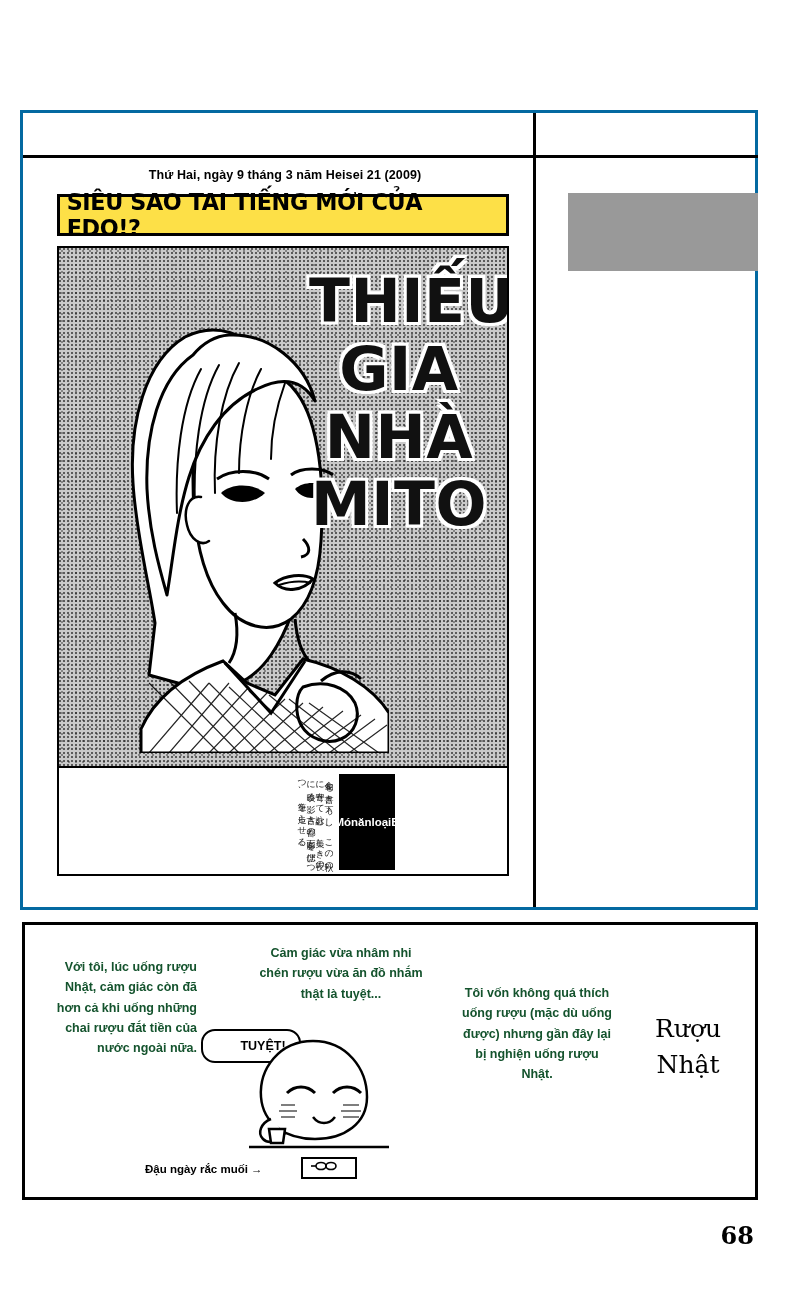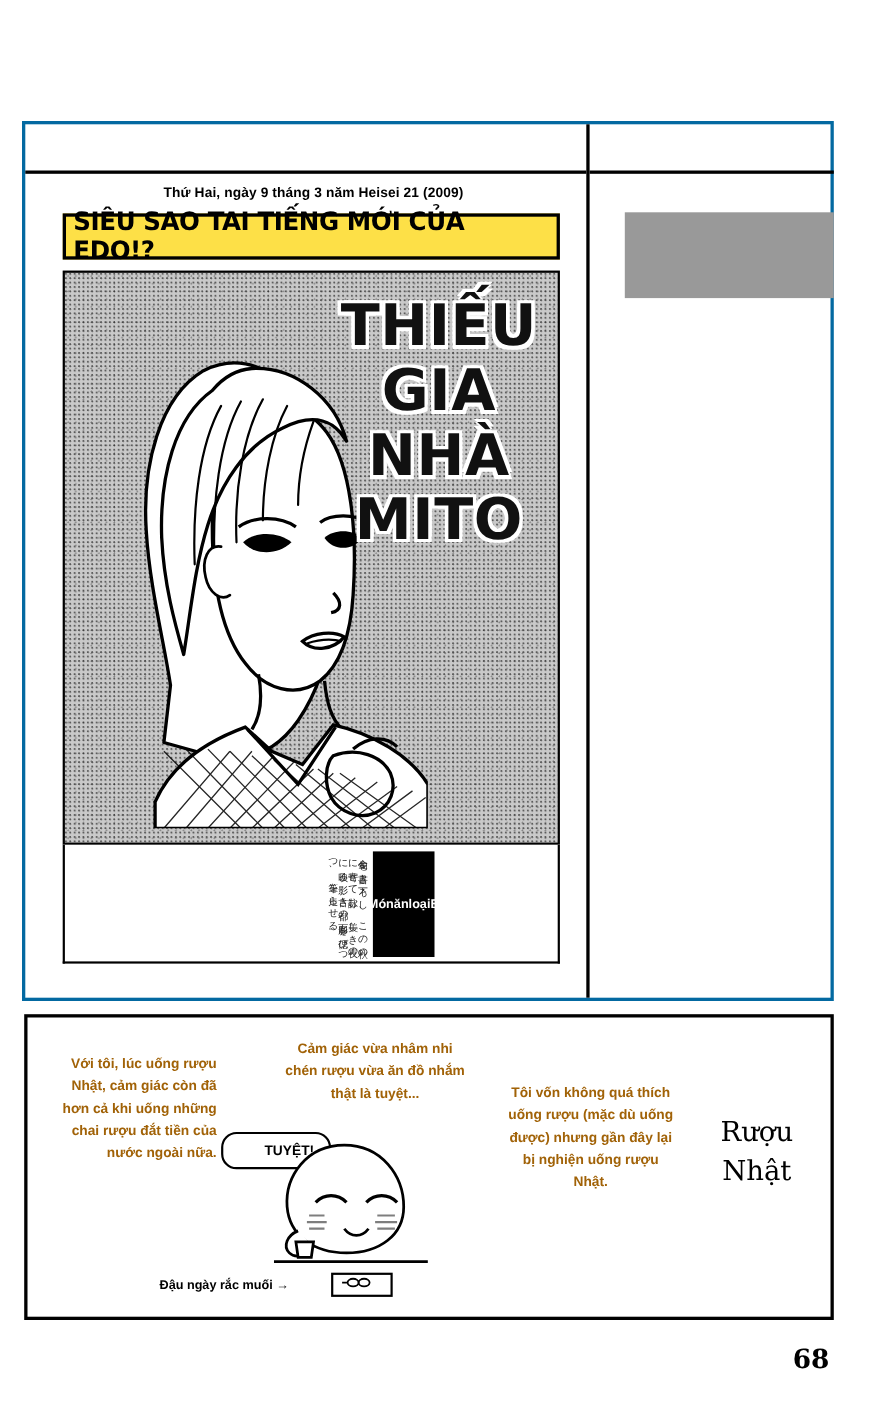--- a/index.html
+++ b/index.html
@@ -122,21 +122,21 @@
   }
   
   .photo-title {
     position: absolute;
     right: 18px;
     top: 20px;
     width: 180px;
     text-align: center;
     font-family: "DejaVu Sans", sans-serif;
     font-weight: bold;
-    font-size: 52px;
+    font-size: 60px;
     line-height: 1.13;
     color: #111;
     letter-spacing: 0.5px;
     text-shadow:
       2px 0 0 #fff, -2px 0 0 #fff, 0 2px 0 #fff, 0 -2px 0 #fff,
       3px 3px 0 #fff, -3px 3px 0 #fff, 3px -3px 0 #fff, -3px -3px 0 #fff;
   }
 
   
   .face {
@@ -198,21 +198,21 @@
     height: 278px;
     border: 3px solid #000;
     box-sizing: border-box;
     background: #fff;
   }
   .bnote {
     position: absolute;
     font-size: 12.5px;
     font-weight: bold;
     line-height: 1.62;
-    color: #a16207;
+    color: #14532d;
     text-align: center;
   }
   .bnote-1 { left: 24px;  top: 32px;  width: 148px; text-align: right; }
   .bnote-2 { left: 232px; top: 18px;  width: 168px; }
   .bnote-3 { left: 436px; top: 58px;  width: 152px; }
   .bnote-brand {
     position: absolute;
     left: 608px;
     top: 86px;
     width: 110px;

